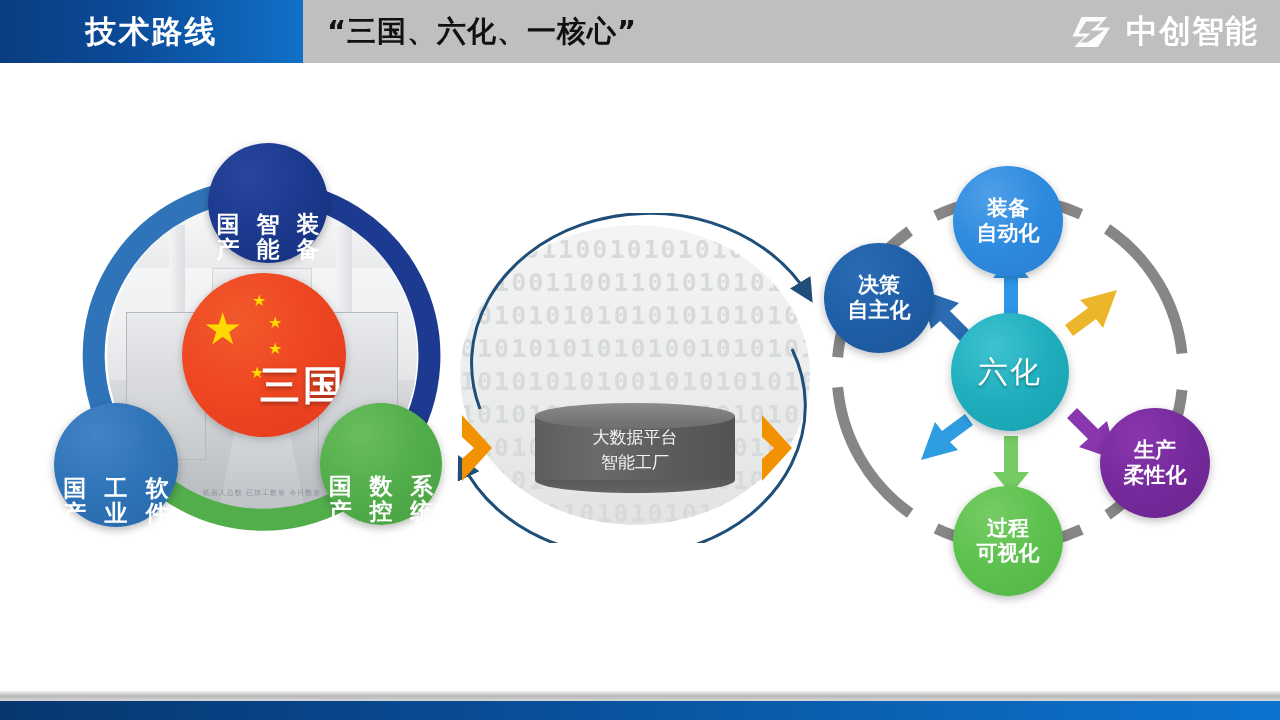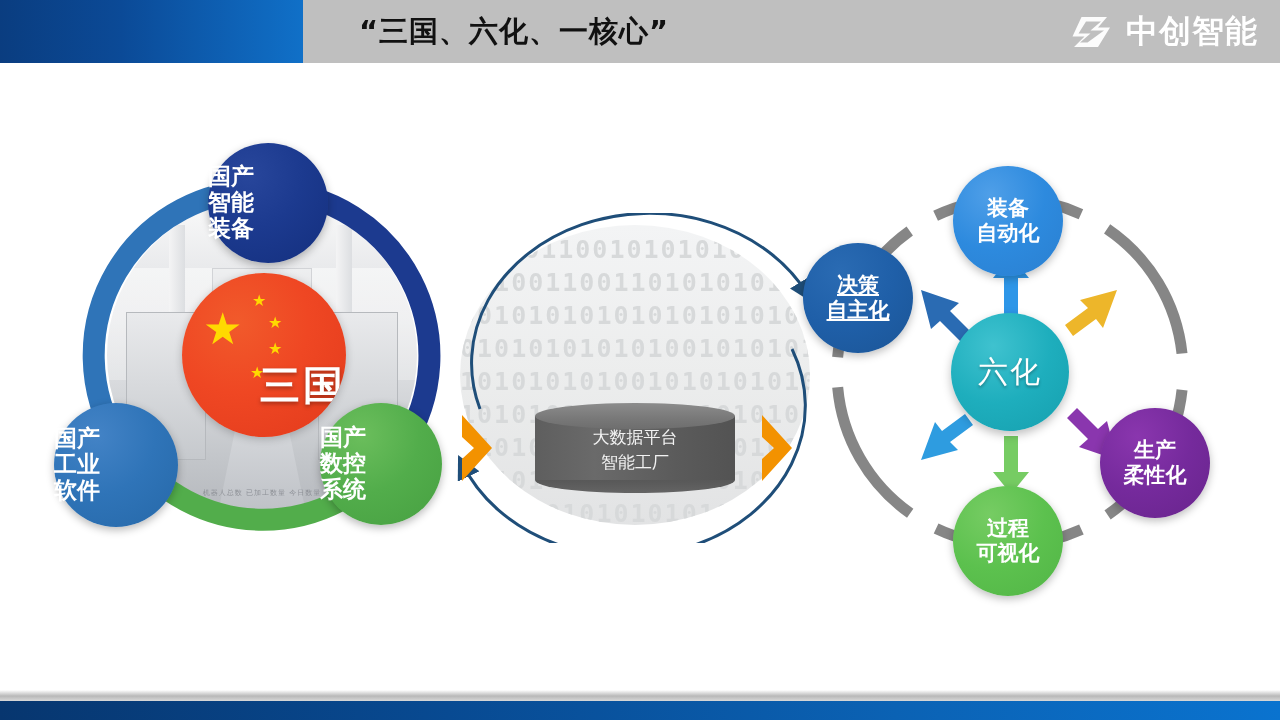--- a/index.html
+++ b/index.html
@@ -22,21 +22,21 @@
     position:absolute; top:0; left:0; width:303px; height:63px;
     background: linear-gradient(90deg,#0a3d80 0%, #0b4a97 40%, #1070c8 100%);
   }
   .header-title {
     position:absolute; top:0; left:0; width:303px; height:63px;
     display:flex; align-items:center; justify-content:center;
     color:#fff; font-size:31px; font-weight:bold; letter-spacing:2px;
   }
   .header-subtitle {
     position:absolute; top:0; left:303px; width:700px; height:63px;
-    display:flex; align-items:center; padding-left:56px;
+    display:flex; align-items:center; padding-left:24px;
     color:#111; font-size:29px; font-weight:bold; letter-spacing:1px;
   }
   .brand {
     position:absolute; top:0; right:22px; height:63px;
     display:flex; align-items:center; gap:10px;
   }
   .brand-mark { width:48px; height:36px; display:block; }
   .brand-name {
     color:#ffffff; font-size:32px; font-weight:bold; letter-spacing:1px;
     text-shadow:0 0 1px rgba(0,0,0,.08);
@@ -111,21 +111,21 @@
   .flag-circle .s3 { left:86px;  top:68px; font-size:16px; }
   .flag-circle .s4 { left:68px;  top:92px; font-size:16px; }
   .flag-circle .flag-label {
     position:absolute; left:0; right:0; bottom:24px; text-align:right;
     color:#fff; font-size:40px; font-weight:bold; letter-spacing:3px;
     text-shadow:0 2px 4px rgba(0,0,0,.35);
   }
 
   .bub {
     position:absolute; border-radius:50%;
-    display:flex; flex-direction:column; align-items:flex-start; justify-content:center;
+    display:flex; align-items:flex-end; justify-content:center;
     color:#fff; font-weight:bold; text-align:center; line-height:1.12;
     box-shadow:0 3px 9px rgba(0,0,0,.28);
   }
   .bub span { display:block; }
   .bub-navy  { left:146px; top:-12px;  width:120px; height:120px;
                background:radial-gradient(circle at 34% 26%, #28469b 0%, #1c3a8f 45%, #142f7e 100%);
                font-size:23px; }
   .bub-blue  { left:-8px;  top:248px;  width:124px; height:124px;
                background:radial-gradient(circle at 34% 26%, #4383c6 0%, #2f74b8 48%, #2668a8 100%);
                font-size:23px; }
@@ -199,32 +199,33 @@
   .n-top   { left:158px; top:18px;
              background:radial-gradient(circle at 34% 26%, #4f9fe8 0%, #2d8ade 50%, #2a7fd0 100%); }
   .n-tr    { left:305px; top:95px;
              background:radial-gradient(circle at 34% 26%, #edb62a 0%, #e0a50c 50%, #d29a05 100%); }
   .n-br    { left:305px; top:260px;
              background:radial-gradient(circle at 34% 26%, #8a36ae 0%, #752a9c 50%, #68248c 100%); }
   .n-bot   { left:158px; top:338px;
              background:radial-gradient(circle at 34% 26%, #76cc63 0%, #5cc14e 50%, #52b546 100%); }
   .n-bl    { left:12px;  top:260px;
              background:radial-gradient(circle at 34% 26%, #4a9fe6 0%, #2e8fe0 50%, #2a83d2 100%); }
-  .n-tl    { left:8px;  top:95px;
-             background:radial-gradient(circle at 34% 26%, #2a6bb3 0%, #1f5fa8 50%, #1b5596 100%);text-decoration:underline; }
+  .n-tl    { left:29px;  top:95px;
+             background:radial-gradient(circle at 34% 26%, #2a6bb3 0%, #1f5fa8 50%, #1b5596 100%); }
   .ar { position:absolute; }
 </style>
 </head>
 <body>
 
 <div class="slide">
 
   <div class="header">
     <div class="header-grey"></div>
     <div class="header-blue"></div>
+    <div class="header-title">技术路线</div>
     <div class="header-subtitle">“三国、六化、一核心”</div>
     <div class="brand">
       <svg class="brand-mark" viewBox="0 0 64 48">
         <path d="M18 4 L52 4 L40 18 L56 18 L40 44 L8 44 L22 30 L6 30 Z" fill="#ffffff" opacity="0.95"></path>
         <path d="M24 10 L44 10 L30 22 L48 22 L26 38 L16 38 L30 26 L14 26 Z" fill="#bfbfbf"></path>
       </svg>
       <div class="brand-name">中创智能</div>
     </div>
   </div>
 

